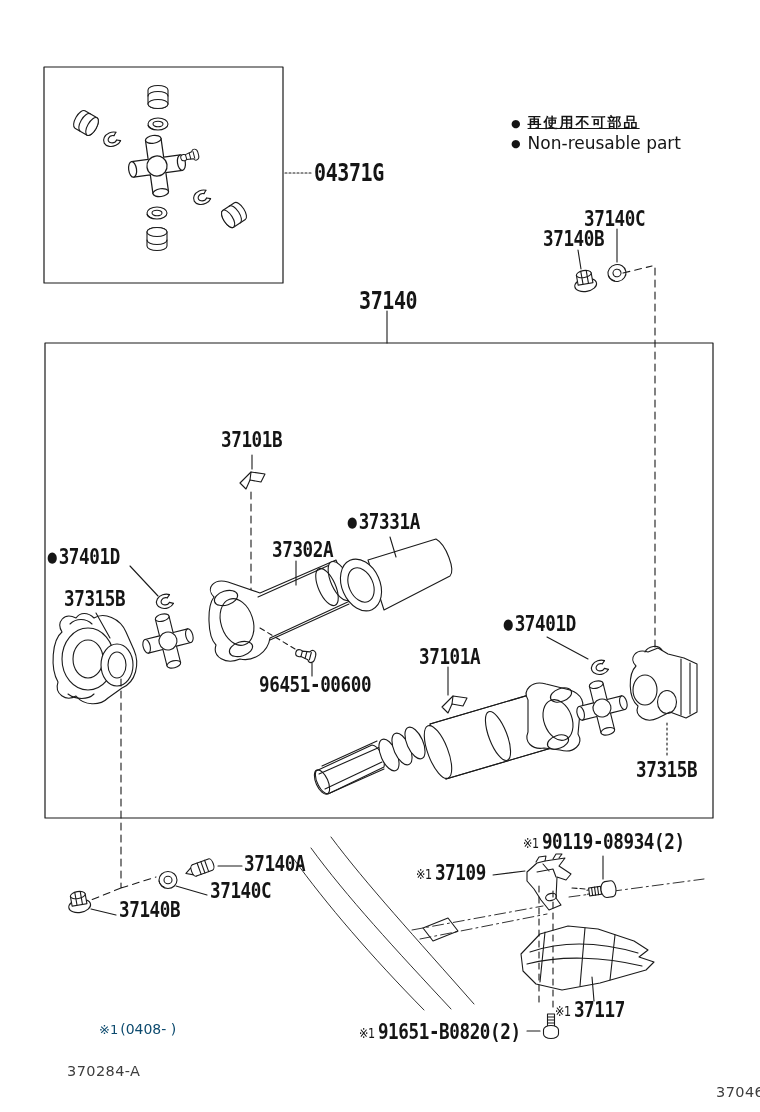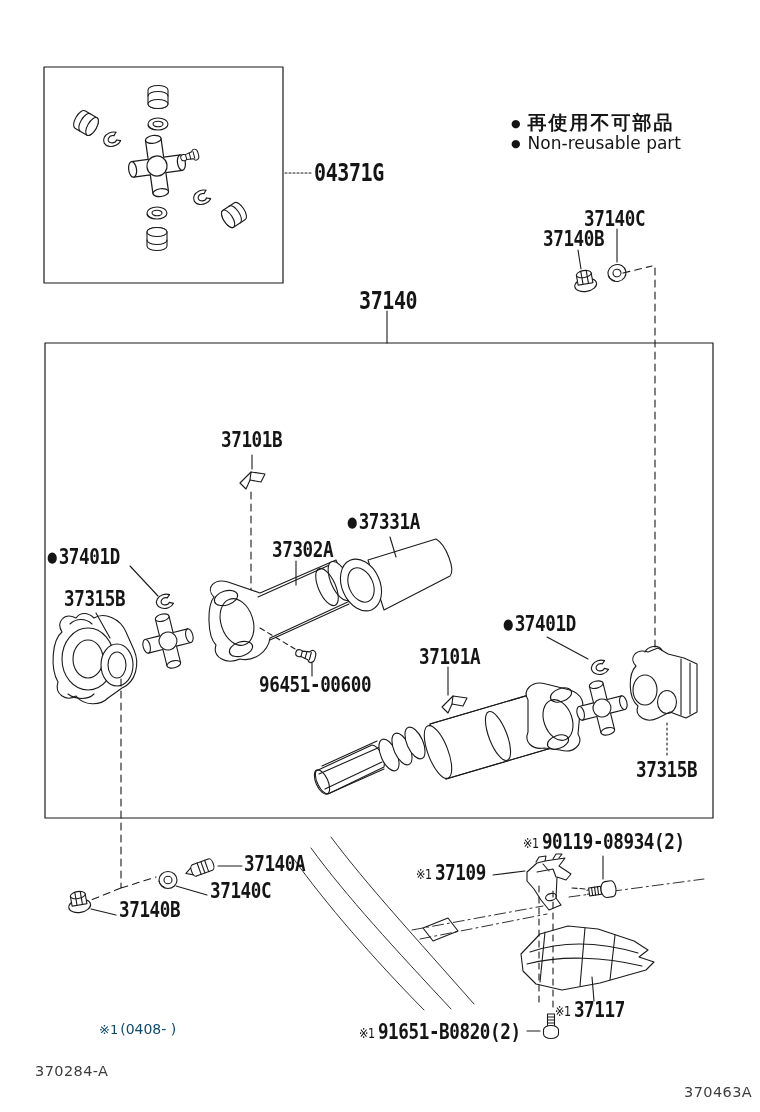--- a/index.html
+++ b/index.html
@@ -10,25 +10,25 @@
            font-size:22px;line-height:1;color:#151515;white-space:nowrap;
            transform:scaleX(0.8);transform-origin:left top;letter-spacing:-0.5px;}
   .callout.big{font-size:25px;}
   .callout .bullet{font-family:"DejaVu Sans",sans-serif;font-size:15px;margin-right:2px;
                    vertical-align:2px;}
   .callout .ref{font-family:"DejaVu Sans",sans-serif;font-weight:normal;font-size:14px;
                 margin-right:4px;vertical-align:1px;}
   .legend{position:absolute;left:511px;top:113px;color:#151515;}
   .legend-row{display:flex;align-items:center;gap:7px;height:20px;}
   .legend-bullet{font-size:11px;line-height:1;}
-  .legend-jp{font-size:19px;letter-spacing:2px;font-weight:bold;}
+  .legend-jp{font-size:14px;letter-spacing:2px;font-weight:bold;text-decoration:underline;}
   .legend-en{font-size:17px;}
   .note{position:absolute;font-size:14px;color:#0c4a6e;white-space:nowrap;}
   .note .ref2{font-size:13px;margin-right:2px;}
-  .doccode{position:absolute;font-size:14.5px;color:#3d3d3d;letter-spacing:0.4px;}
+  .doccode{position:absolute;font-size:14.5px;color:#3d3d3d;letter-spacing:0.4px;margin-left:32px;}
 </style>
 </head>
 <body>
 
 <div class="stage">
 
 <svg width="760" height="1112" viewBox="0 0 760 1112">
   <defs>
     <g id="cap">
       <path fill="#fff" d="M-10,-7 V7 A10,4.5 0 0 0 10,7 V-7 A10,4.5 0 0 0 -10,-7 Z"></path>

